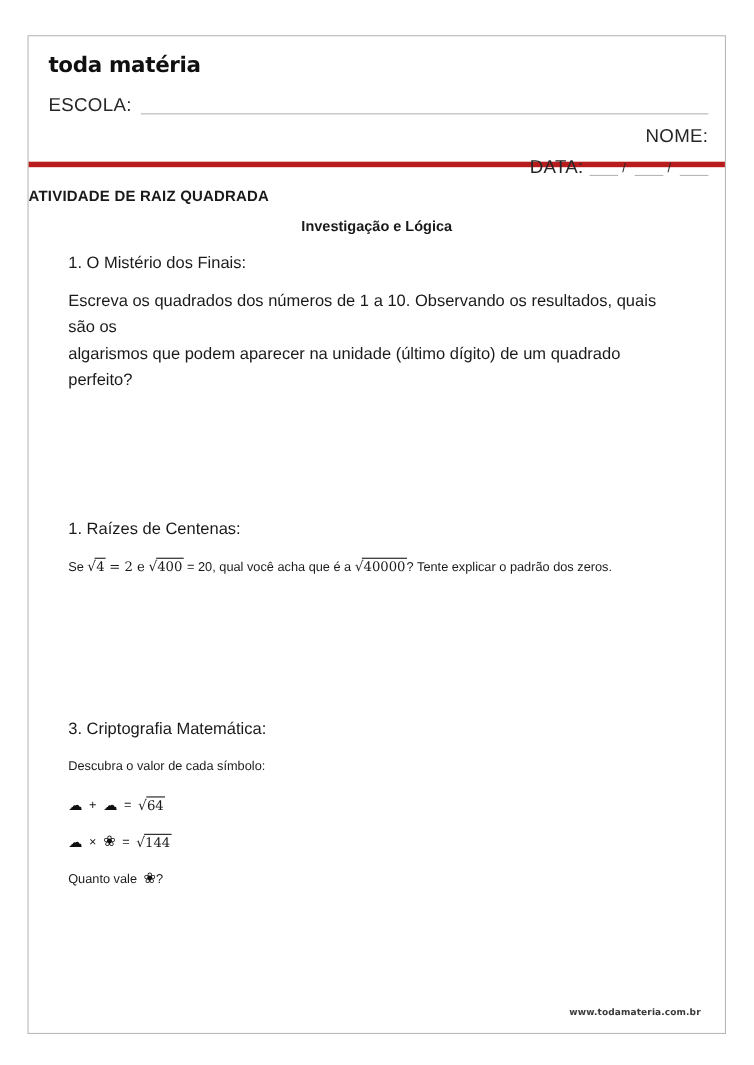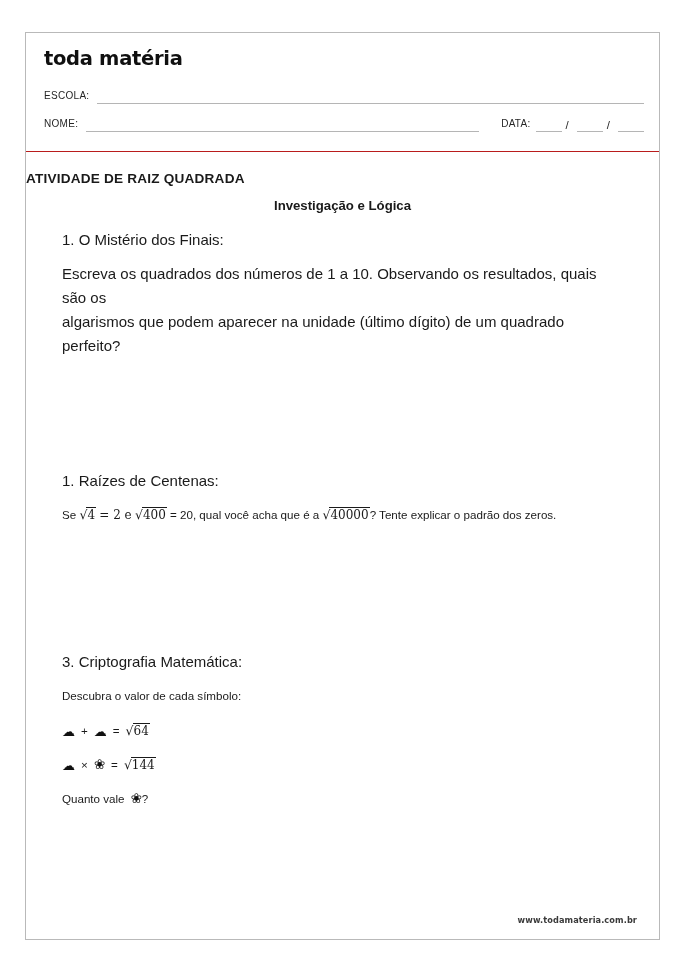--- a/index.html
+++ b/index.html
@@ -23,21 +23,21 @@
     height: 908px;
     border: 1px solid #b9b9b9;
     box-sizing: border-box;
     background: #fff;
   }
 
   
   .header {
     position: relative;
     height: 119px;
-    border-bottom: 1px solid #b91c1c;
+    border-bottom: 5px solid #b91c1c;
     box-sizing: border-box;
   }
   .logo {
     position: absolute;
     left: 18px;
     top: 14px;
     font-family: "DejaVu Sans", sans-serif;
     font-weight: bold;
     font-size: 19.5px;
     letter-spacing: -0.3px;
@@ -46,24 +46,24 @@
   }
 
   .field-row {
     position: absolute;
     left: 18px;
     display: flex;
     align-items: flex-end;
     white-space: nowrap;
   }
   .field-row.escola { top: 56px; width: 600px; }
-  .field-row.nome   { top: 84px; width: 600px; }
+  .field-row.nome   { top: 84px; width: 600px; flex-direction: column; }
 
   .field-label {
-    font-size: 10px;
+    font-size: 17px;
     color: #262626;
     letter-spacing: 0.3px;
     line-height: 14px;
     padding-bottom: 1px;
   }
   .rule {
     flex: 1 1 auto;
     border-bottom: 1px solid #b5b5b5;
     height: 12px;
     margin-left: 8px;

